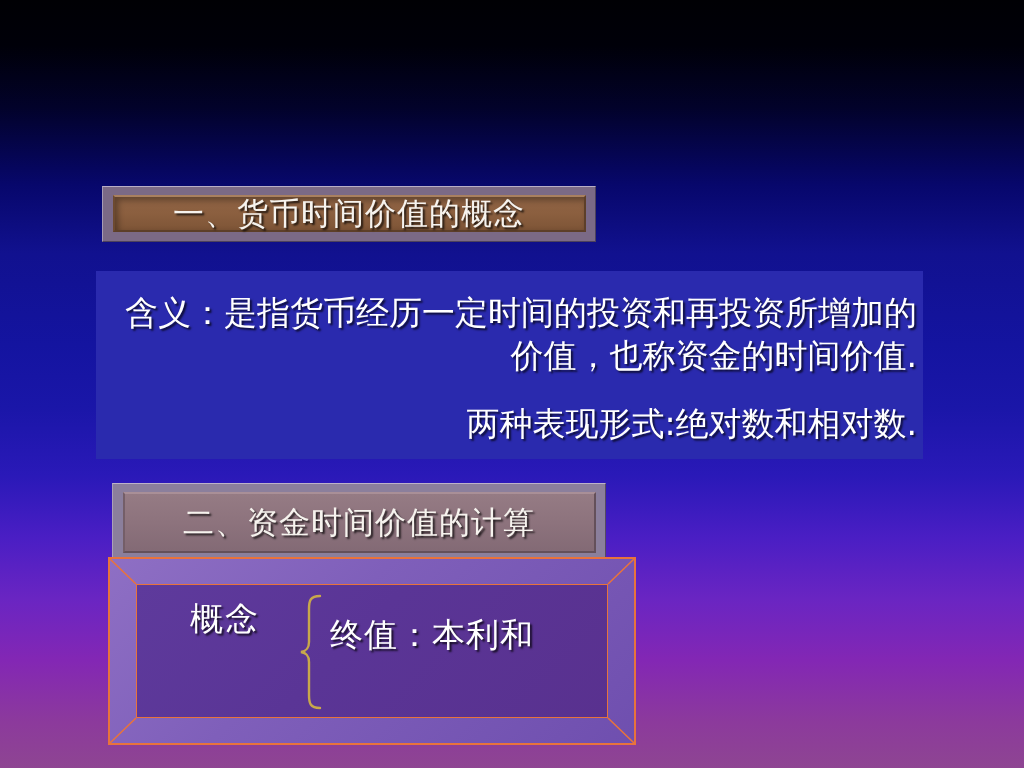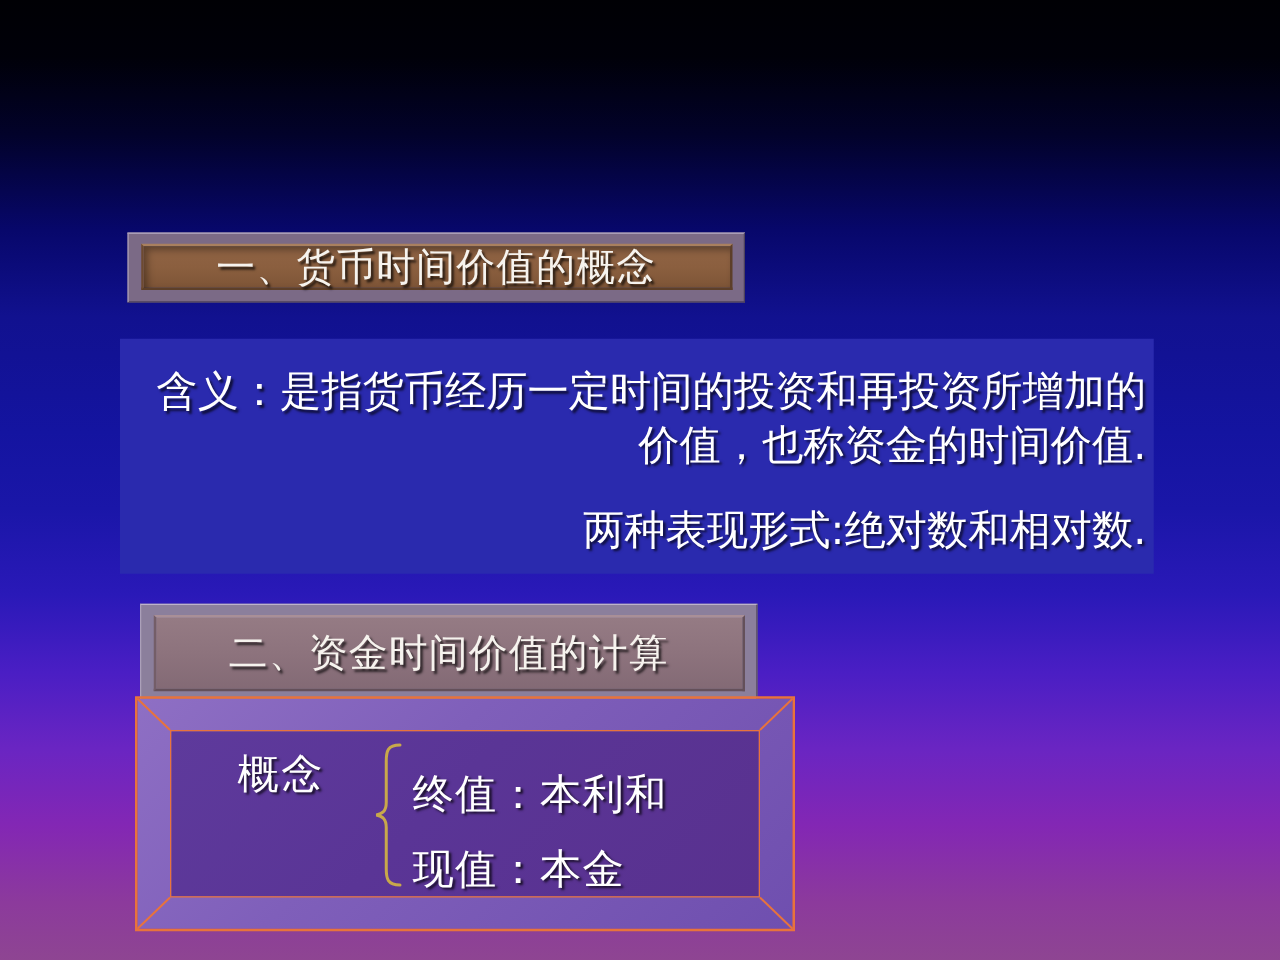--- a/index.html
+++ b/index.html
@@ -241,16 +241,15 @@
 
     <div class="concept-label">概念</div>
 
     <div class="brace">
       <svg width="30" height="118" viewBox="0 0 30 118">
         <path d="M24 3 C14 3 13 8 13 16 L13 49 C13 56 10 58 5 59 C10 60 13 62 13 69 L13 102 C13 110 14 115 24 115" fill="none" stroke="#c8a84b" stroke-width="2.4" stroke-linecap="round"></path>
       </svg>
     </div>
 
     <div class="row r1">终值：本利和</div>
-    <div class="row r2">现值：本金</div>
   </div>
 
 </div>
 
 </body></html>

